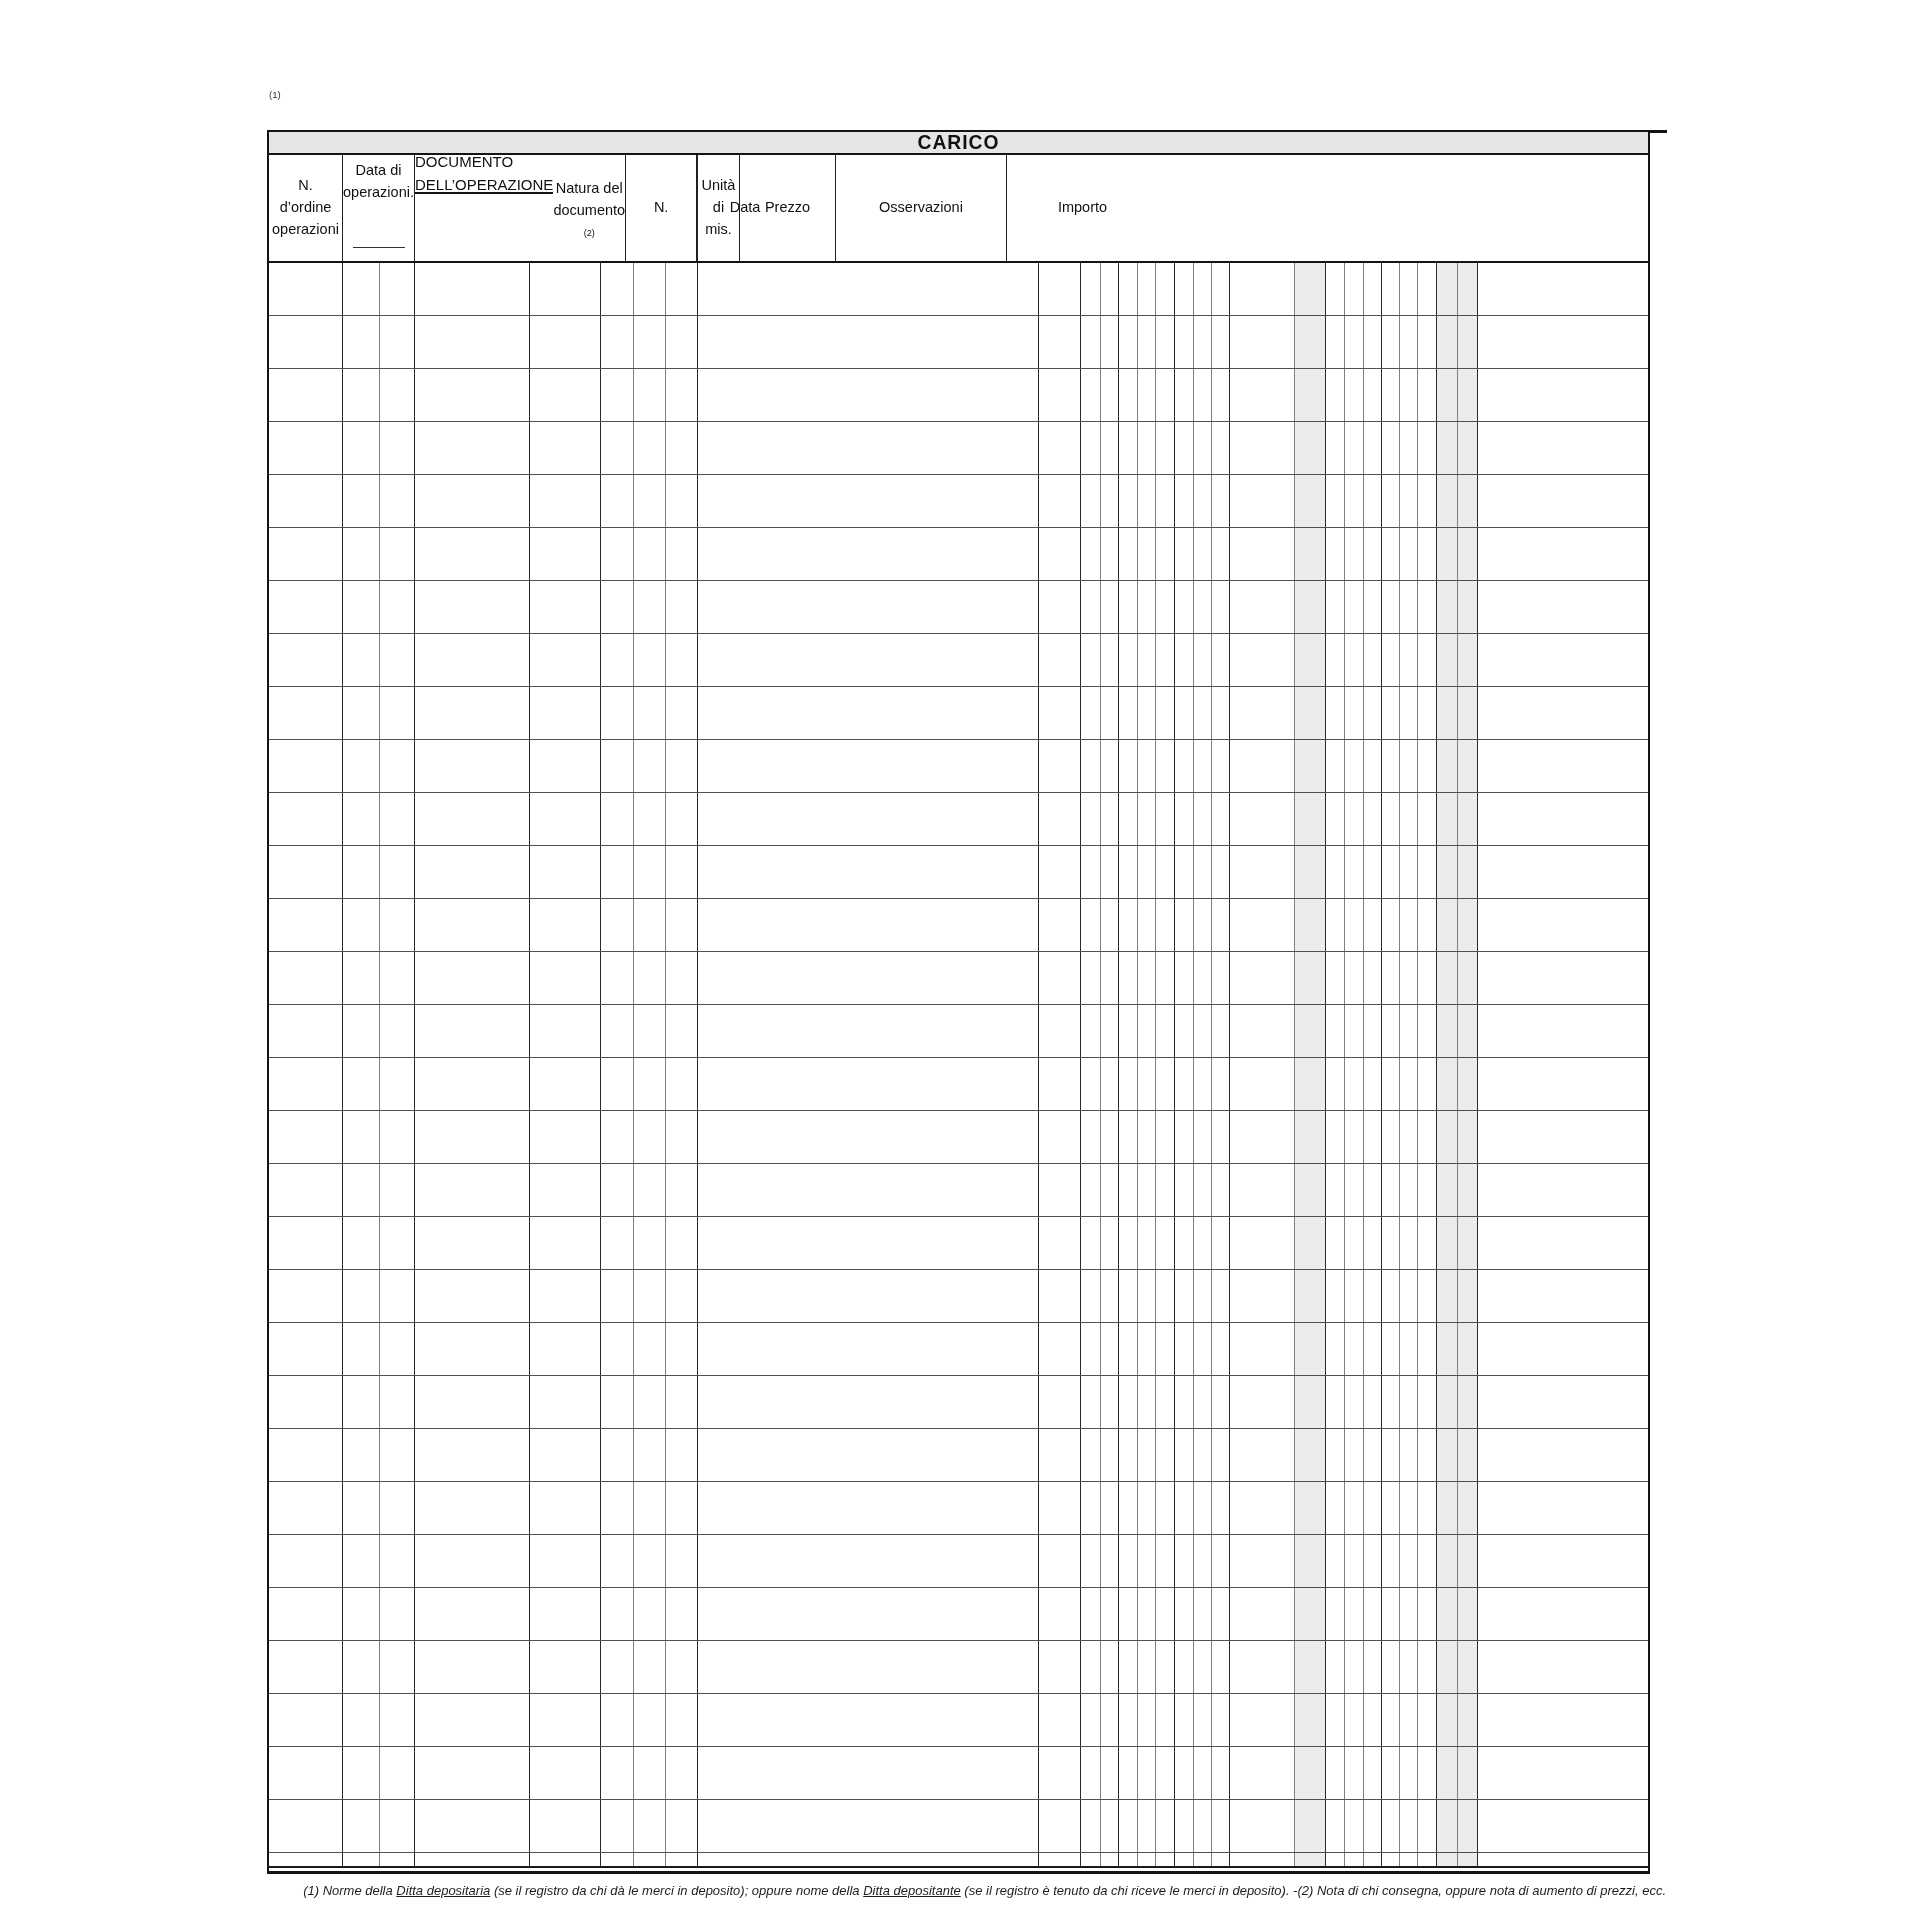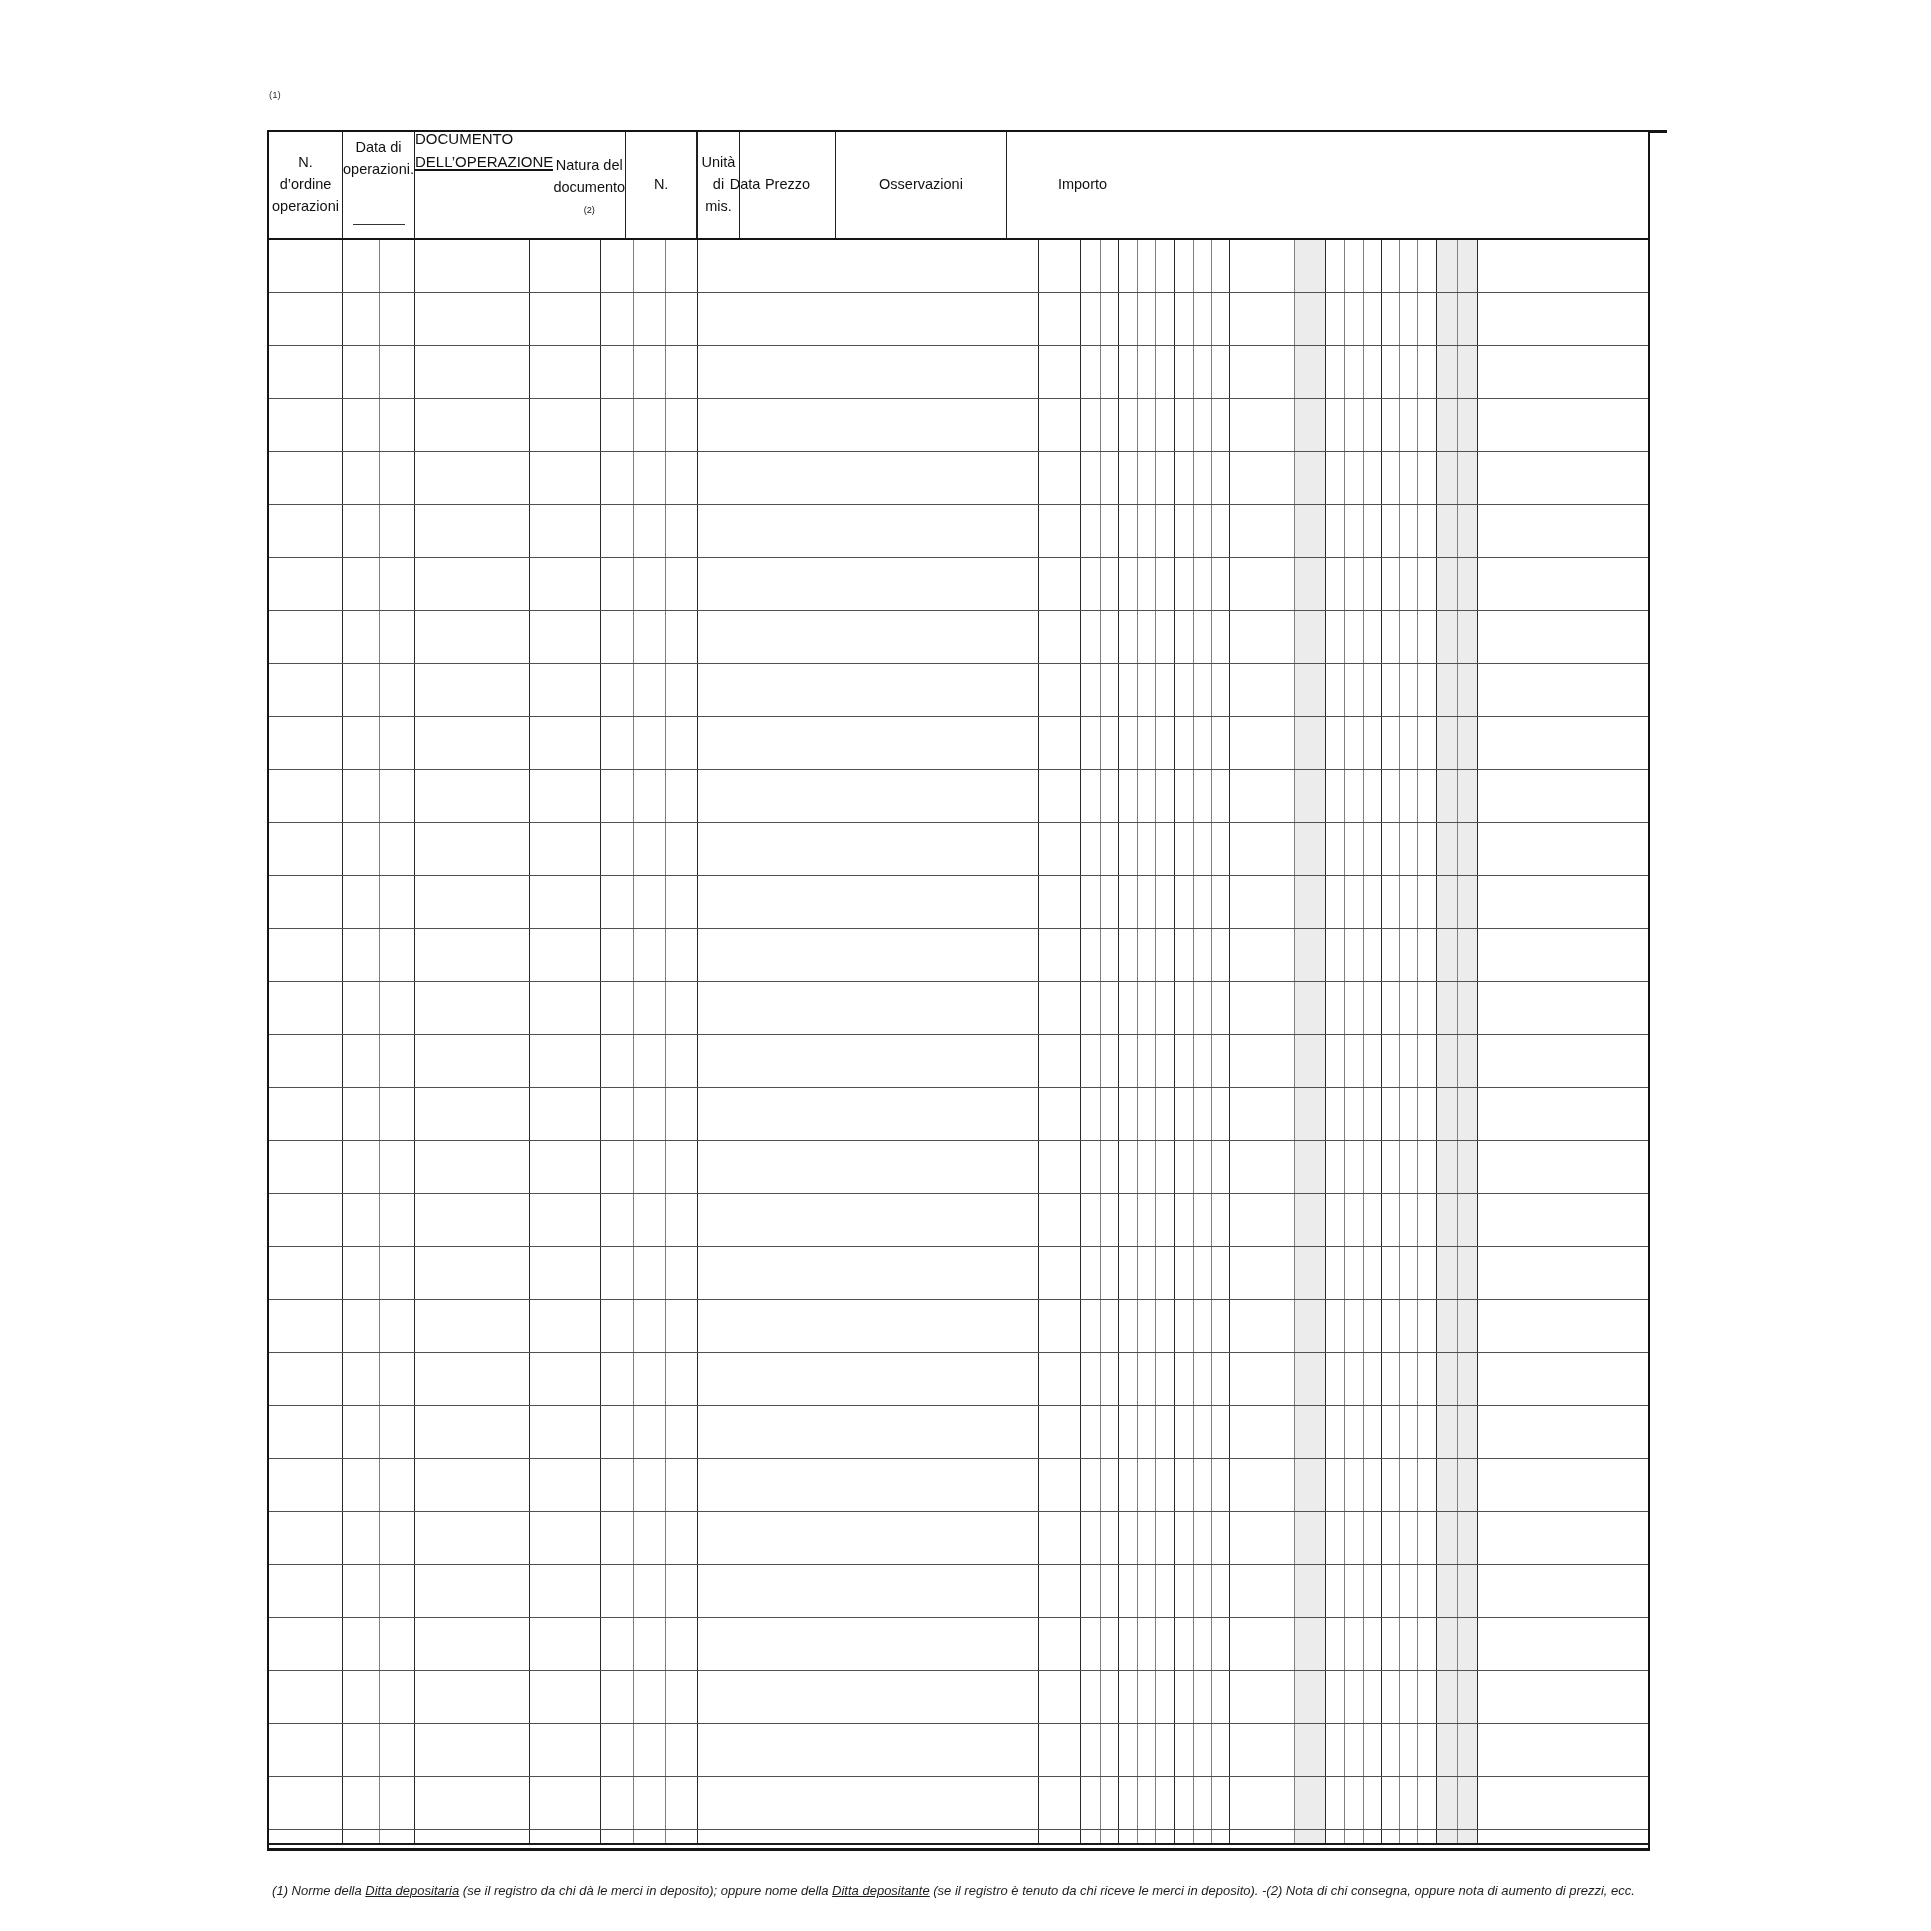--- a/index.html
+++ b/index.html
@@ -46,37 +46,40 @@
   .brow { display:flex; height:53px; box-sizing:border-box; border-bottom:1.5px solid #505050; }
   .brow.partial { height:15.4px; border-bottom:2.4px solid #1a1a1a; }
   .bcell { box-sizing:border-box; border-left:1.9px solid #2a2a2a; display:flex; height:100%; }
   .bcell:first-child { border-left:none; }
   .sub { box-sizing:border-box; height:100%; flex:0 0 auto; }
   .sub.thin  { border-left:1px solid #808080; }
   .sub.thick { border-left:1.9px solid #2a2a2a; }
   .sub.gray  { background:#ececec; }
 
   .footnote {
-    position:absolute; left:254px; top:1883px; width:1399px;
-    text-align:center; font-style:italic; font-size:13px; color:#1e1e1e;
+    position:absolute; left:267px; top:1883px; width:1399px;
+    text-align:right; font-style:italic; font-size:13px; color:#1e1e1e;
     white-space:nowrap;
   }
   .footnote .u { text-decoration:underline; }
 </style>
 </head>
 <body>
 
 <div class="page">
 
   <div class="top-note">(1)</div>
   <div class="company-rule"></div>
   <div class="table-top-overhang"></div>
 
   <div class="ledger">
 
+    <div class="carico-bar">
+      <span>CARICO</span>
+    </div>
 
     <div class="hdr">
       <div class="hcell w1">
         <span>N.</span>
         <span>d’ordine</span>
         <span>operazioni</span>
       </div>
       <div class="hcell w2 top-align">
         <span>Data di</span>
         <span>operazioni.</span>

